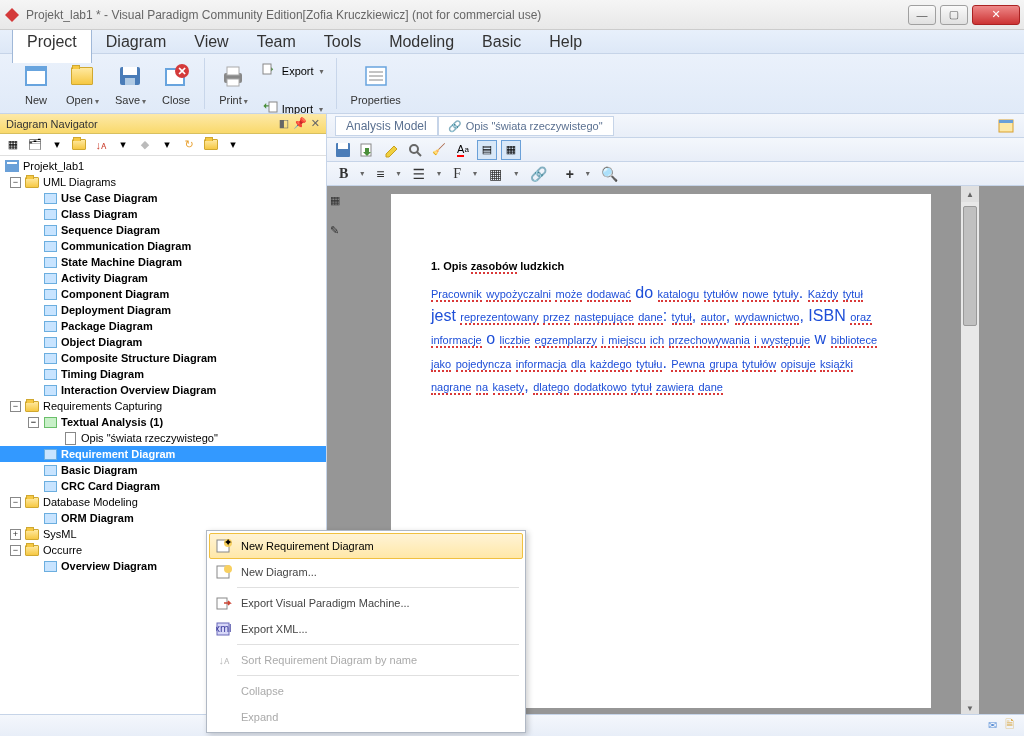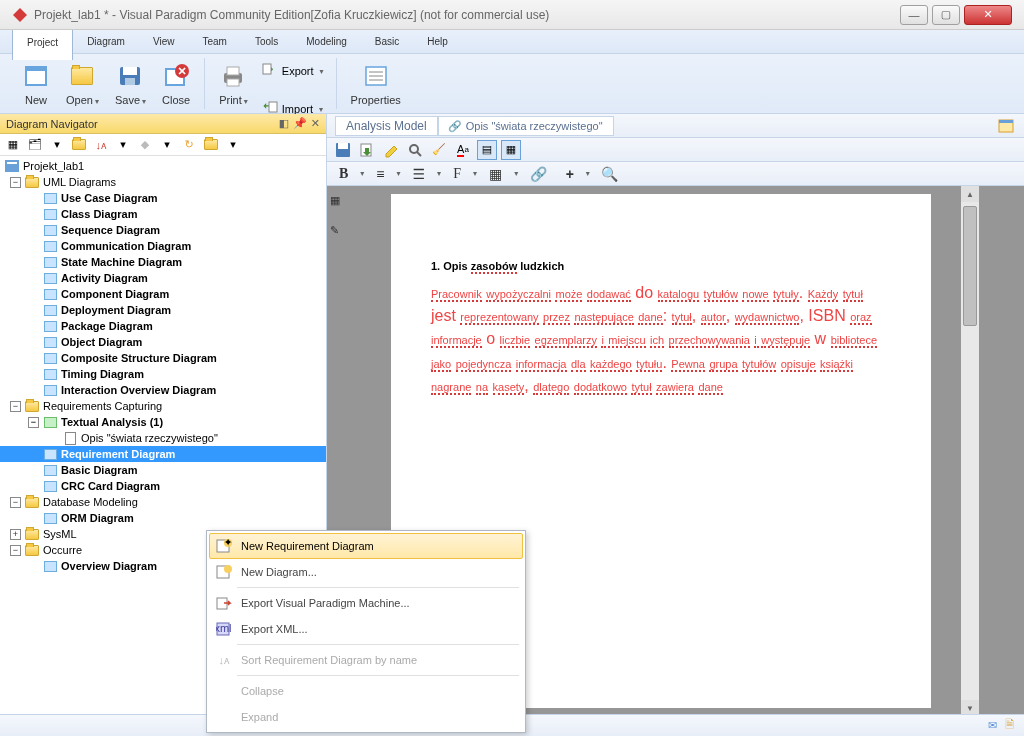--- a/index.html
+++ b/index.html
@@ -1,27 +1,27 @@
 <!DOCTYPE html>
 <html><head>
 <meta charset="utf-8">
 <style>
 * { margin: 0; padding: 0; box-sizing: border-box; font-family: Tahoma, sans-serif; font-size: 11px; }
 body { background: #fff; width: 1024px; height: 736px; overflow: hidden; position: relative; }
 
-.titlebar { height: 30px; background: linear-gradient(#f5f5f5, #e8e8e8); border-bottom: 1px solid #ccc; display: flex; align-items: center; padding: 0 12px; position: relative; }
+.titlebar { height: 30px; background: linear-gradient(#f5f5f5, #e8e8e8); border-bottom: 1px solid #ccc; display: flex; align-items: center; padding: 0 4px; position: relative; }
 .app-icon { width: 16px; height: 16px; margin-right: 6px; }
 .app-icon svg { width: 16px; height: 16px; }
 .title-text { color: #666; font-size: 12px; flex: 1; }
 .win-btns { display: flex; gap: 0; margin-left: auto; }
 .win-btn { width: 28px; height: 20px; display: flex; align-items: center; justify-content: center; background: linear-gradient(#fafafa,#e0e0e0); border: 1px solid #a0a0a0; border-radius: 3px; margin-left: 4px; color: #555; }
 .win-close { width: 48px; background: linear-gradient(#e88,#c33); color: #fff; border-color: #a22; }
 
 .menubar { height: 24px; background: linear-gradient(#e8f0fb,#dde8f7); border-bottom: 1px solid #c6d4e8; display: flex; align-items: center; padding: 0 12px; gap: 0; }
-.menu-item { padding: 12px 14px; color: #333; cursor: pointer; font-size: 10px; }
+.menu-item { padding: 12px 14px; color: #333; cursor: pointer; font-size: 16px; }
 .menu-item.active { background: #fff; border: 1px solid #a0b8d8; border-bottom: none; }
 
 .toolbar { height: 60px; background: linear-gradient(#eaf1fb,#e0eaf8); border-bottom: 1px solid #c6d4e8; display: flex; align-items: center; padding: 4px 8px; }
 .tool-group { display: flex; align-items: flex-start; gap: 4px; padding: 0 8px; border-right: 1px solid #c8d6ea; height: 100%; }
 .tool-btn { display: flex; flex-direction: column; align-items: center; justify-content: center; padding: 2px 6px; cursor: pointer; min-width: 40px; }
 .tool-icon { height: 32px; display: flex; align-items: center; justify-content: center; }
 .tool-label { font-size: 11px; color: #333; margin-top: 2px; }
 .tool-drop { font-size: 8px; color: #666; margin-left: 2px; }
 .tool-sub { display: flex; flex-direction: column; gap: 20px; padding-top: 4px; }
 .tool-sub-item { display: flex; align-items: center; gap: 4px; padding: 1px 4px; cursor: pointer; }
@@ -56,21 +56,21 @@
 .et-btn { width: 20px; height: 20px; display: flex; align-items: center; justify-content: center; cursor: pointer; }
 
 .format-toolbar { height: 24px; background: linear-gradient(#f4f7fc,#e8eef8); border-bottom: 1px solid #c6d4e8; display: flex; align-items: center; padding: 0 6px; gap: 6px; font-family: 'Times New Roman', serif; }
 .fmt-btn { padding: 2px 6px; cursor: pointer; color: #333; font-size: 14px; }
 
 .editor-body { flex: 1; display: flex; position: relative; background: #969696; }
 .left-ruler { width: 24px; background: #969696; display: flex; flex-direction: column; align-items: center; padding-top: 8px; gap: 12px; }
 .ruler-icon { width: 18px; height: 18px; color: #333; }
 .doc-page { margin: 8px 30px 8px 40px; background: #fff; flex: 1; padding: 60px 40px 20px 40px; overflow: hidden; position: relative; max-width: 540px; }
 .doc-h1 { font-size: 18px; font-weight: bold; color: #000; margin-bottom: 6px; font-family: Arial, sans-serif; }
-.doc-text { font-size: 16px; color: #ef4444; line-height: 1.45; font-family: Arial, sans-serif; }
+.doc-text { font-size: 16px; color: #1d4ed8; line-height: 1.45; font-family: Arial, sans-serif; }
 .spell { border-bottom: 2px dotted #d93838; }
 .scroll-track { width: 18px; background: #e8e8e8; position: relative; }
 .scroll-thumb { position: absolute; left: 2px; right: 2px; background: #c0c0c0; border: 1px solid #999; border-radius: 2px; }
 .scroll-arrow { height: 16px; display: flex; align-items: center; justify-content: center; background: #e0e0e0; color: #666; font-size: 8px; }
 
 .table-header-row { height: 20px; background: linear-gradient(#f8f8f8,#e8e8e8); border-top: 1px solid #ccc; display: flex; }
 .th-cell { border-right: 1px solid #ccc; padding: 3px 6px; font-size: 11px; color: #333; text-align: center; }
 
 .statusbar { position: absolute; left: 0; right: 0; bottom: 0; height: 22px; background: linear-gradient(#f4f7fc,#e8eef8); border-top: 1px solid #c6d4e8; display: flex; align-items: center; justify-content: flex-end; padding: 0 10px; gap: 8px; }
 

